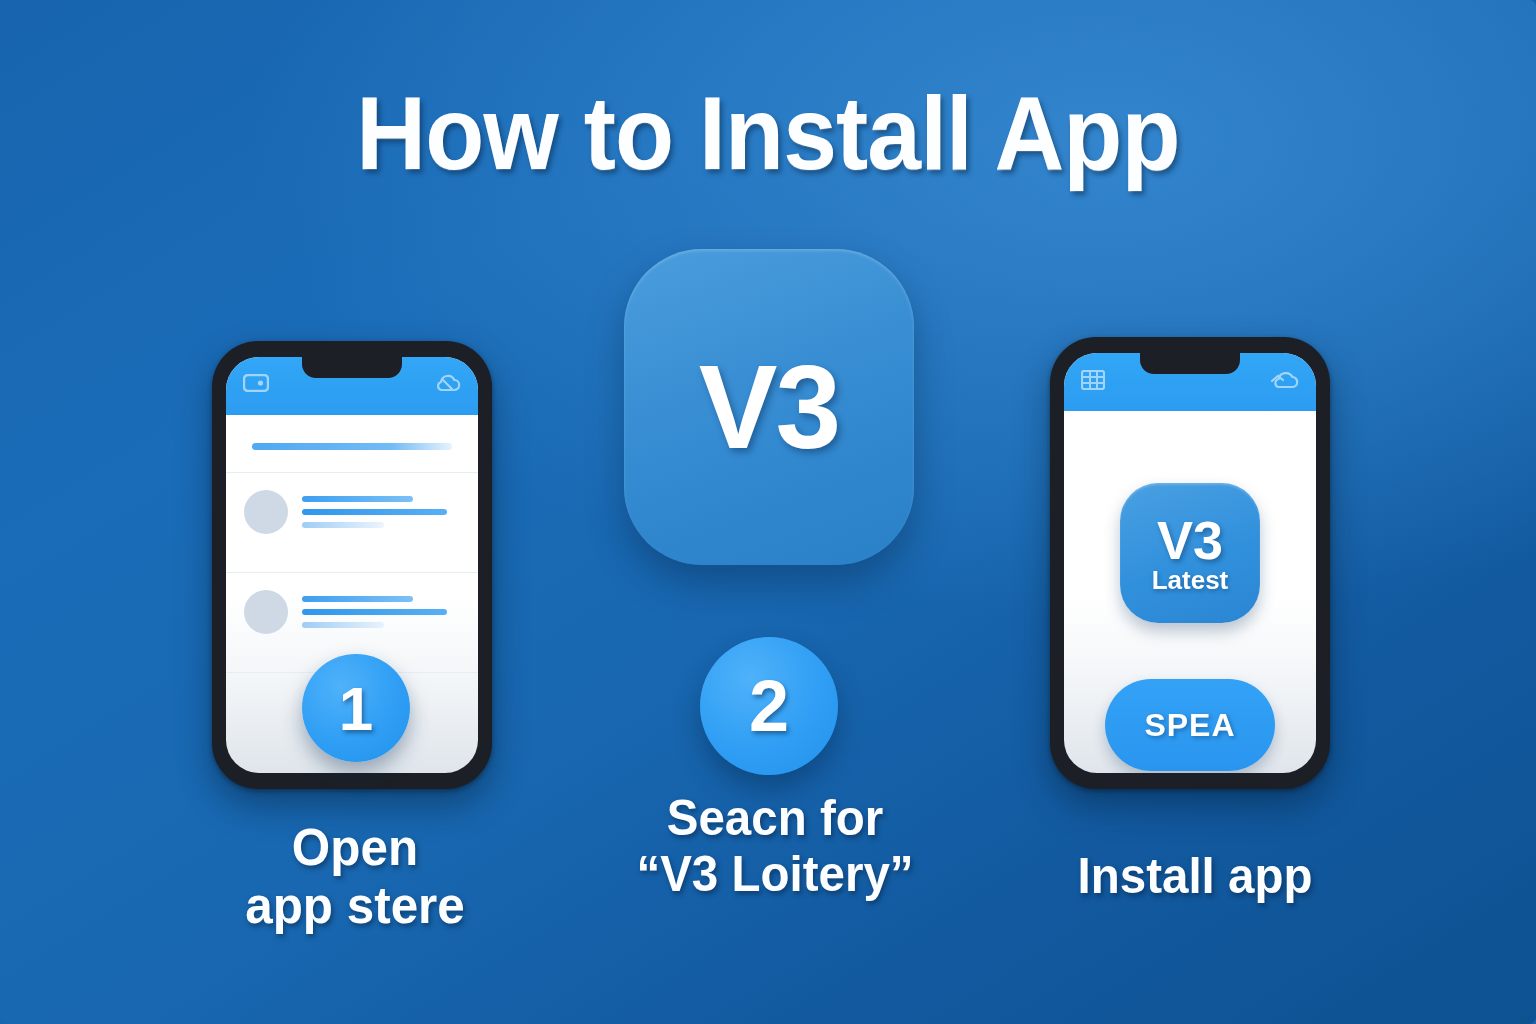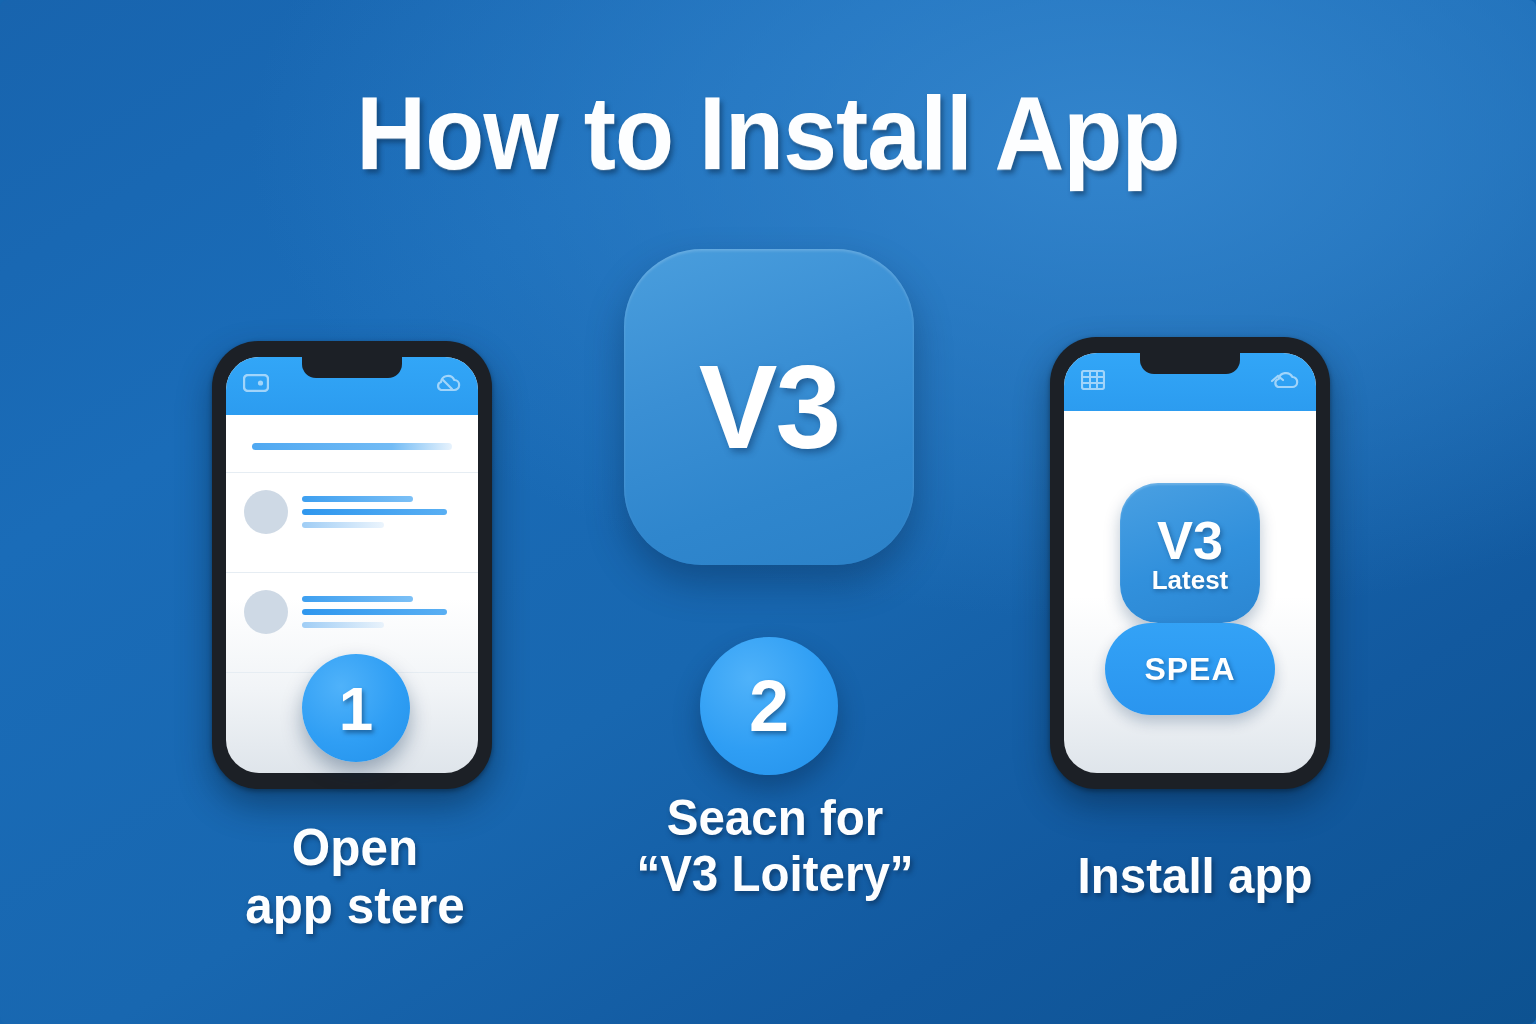--- a/index.html
+++ b/index.html
@@ -119,21 +119,21 @@
     border-radius:38px;
     background:linear-gradient(160deg,#4aa0e2 0%,#3190dc 55%,#2b86d2 100%);
     box-shadow:0 8px 16px rgba(8,45,88,0.28), inset 0 2px 2px rgba(255,255,255,0.2);
     display:flex; flex-direction:column; align-items:center; justify-content:center;
   }
   .inner-icon .v3 { font-size:54px; font-weight:bold; color:#fff; line-height:1;
                     text-shadow:2px 3px 5px rgba(8,45,88,0.4); }
   .inner-icon .sub { font-size:26px; font-weight:bold; color:#fff; line-height:1;
                      text-shadow:1px 2px 4px rgba(8,45,88,0.4); }
   .install-btn {
-    width:170px; height:92px; 
+    width:170px; height:92px; margin-top:56px;
     border-radius:46px;
     background:linear-gradient(180deg,#33a2f6 0%,#2a95ef 100%);
     box-shadow:0 7px 14px rgba(8,45,88,0.24);
     display:flex; align-items:center; justify-content:center;
     color:#ffffff; font-size:32px; font-weight:bold; letter-spacing:1px;
     text-shadow:2px 2px 4px rgba(8,45,88,0.4);
   }
 
   
   .caption {

